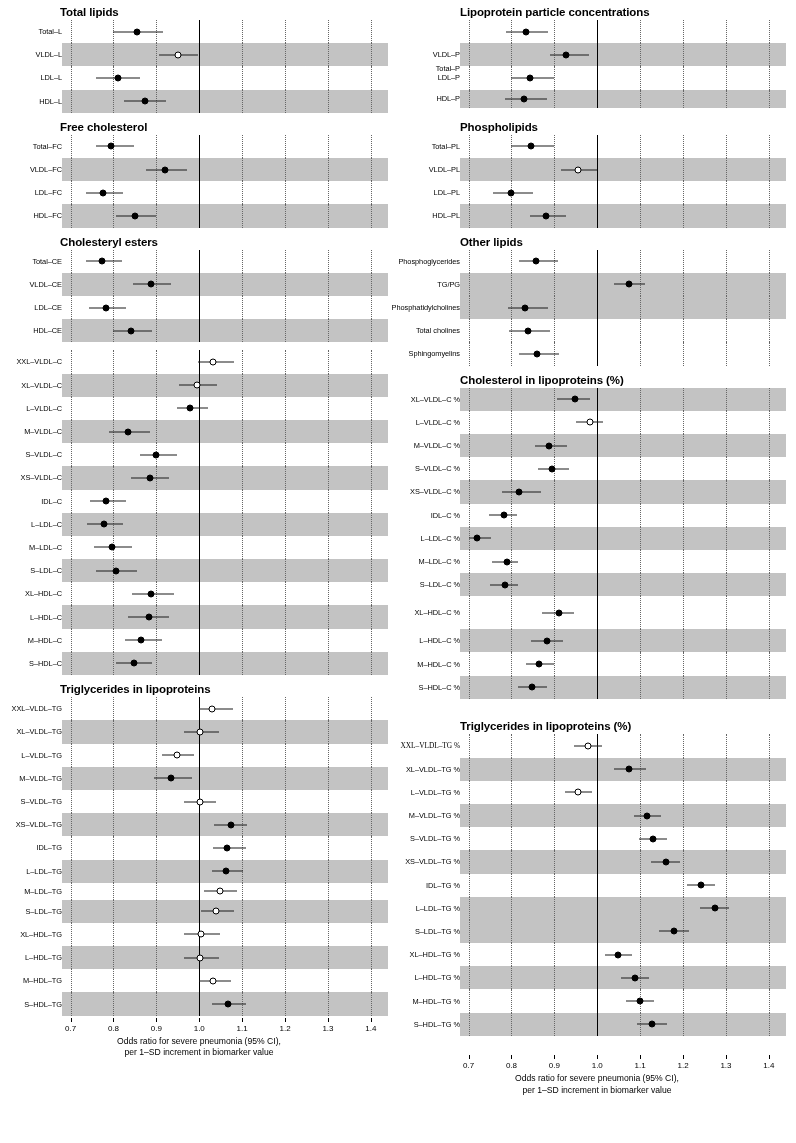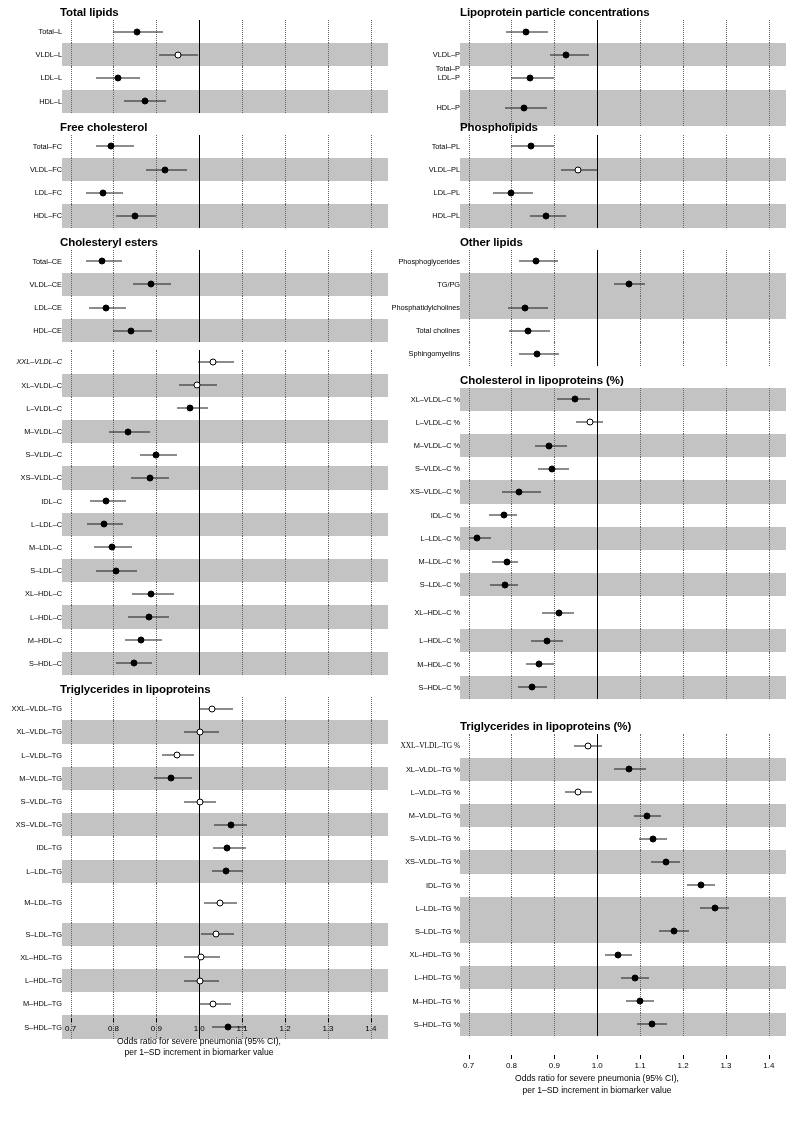--- a/index.html
+++ b/index.html
@@ -275,21 +275,21 @@
               <div class="pt filled" style="left: 69.4895px;"></div>
             </div>
           </div>
         </div>
       </div>
       <div class="panel-gap"></div>
       <div class="panel">
         <div class="plot" style="height: 324.8px;">
           <div class="row" style="height: 23.2px;">
             <div class="band" style="left: 62px; right: 10px;"></div>
-            <div class="rowlabel" style="width: 62px; font-style: italic;">XXL–VLDL–C</div>
+            <div class="rowlabel" style="width: 62px;">XXL–VLDL–C</div>
             <div class="track" style="left: 62px; width: 326px;">
               <div class="grid" style="left: 8.57895px;"></div>
               <div class="grid" style="left: 51.4737px;"></div>
               <div class="grid" style="left: 94.3684px;"></div>
               <div class="grid zero" style="left: 137.263px;"></div>
               <div class="grid" style="left: 180.158px;"></div>
               <div class="grid" style="left: 223.053px;"></div>
               <div class="grid" style="left: 265.947px;"></div>
               <div class="grid" style="left: 308.842px;"></div>
               <div class="ci" style="left: 135.976px; width: 35.6026px;"></div>
@@ -631,21 +631,21 @@
               <div class="grid" style="left: 94.3684px;"></div>
               <div class="grid zero" style="left: 137.263px;"></div>
               <div class="grid" style="left: 180.158px;"></div>
               <div class="grid" style="left: 223.053px;"></div>
               <div class="grid" style="left: 265.947px;"></div>
               <div class="grid" style="left: 308.842px;"></div>
               <div class="ci" style="left: 150.132px; width: 31.3132px;"></div>
               <div class="pt filled" style="left: 164.287px;"></div>
             </div>
           </div>
-          <div class="row" style="height: 40px;">
+          <div class="row" style="height: 17px;">
             <div class="band" style="left: 62px; right: 10px;"></div>
             <div class="rowlabel" style="width: 62px;">M–LDL–TG</div>
             <div class="track" style="left: 62px; width: 326px;">
               <div class="grid" style="left: 8.57895px;"></div>
               <div class="grid" style="left: 51.4737px;"></div>
               <div class="grid" style="left: 94.3684px;"></div>
               <div class="grid zero" style="left: 137.263px;"></div>
               <div class="grid" style="left: 180.158px;"></div>
               <div class="grid" style="left: 223.053px;"></div>
               <div class="grid" style="left: 265.947px;"></div>
@@ -806,21 +806,21 @@
               <div class="grid" style="left: 94.3684px;"></div>
               <div class="grid zero" style="left: 137.263px;"></div>
               <div class="grid" style="left: 180.158px;"></div>
               <div class="grid" style="left: 223.053px;"></div>
               <div class="grid" style="left: 265.947px;"></div>
               <div class="grid" style="left: 308.842px;"></div>
               <div class="ci" style="left: 50.6158px; width: 42.8947px;"></div>
               <div class="pt filled" style="left: 69.9184px;"></div>
             </div>
           </div>
-          <div class="row shaded" style="height: 36px;">
+          <div class="row shaded" style="height: 18px;">
             <div class="band" style="left: 62px; right: 10px;"></div>
             <div class="rowlabel" style="width: 62px;">HDL–P</div>
             <div class="track" style="left: 62px; width: 326px;">
               <div class="grid" style="left: 8.57895px;"></div>
               <div class="grid" style="left: 51.4737px;"></div>
               <div class="grid" style="left: 94.3684px;"></div>
               <div class="grid zero" style="left: 137.263px;"></div>
               <div class="grid" style="left: 180.158px;"></div>
               <div class="grid" style="left: 223.053px;"></div>
               <div class="grid" style="left: 265.947px;"></div>

